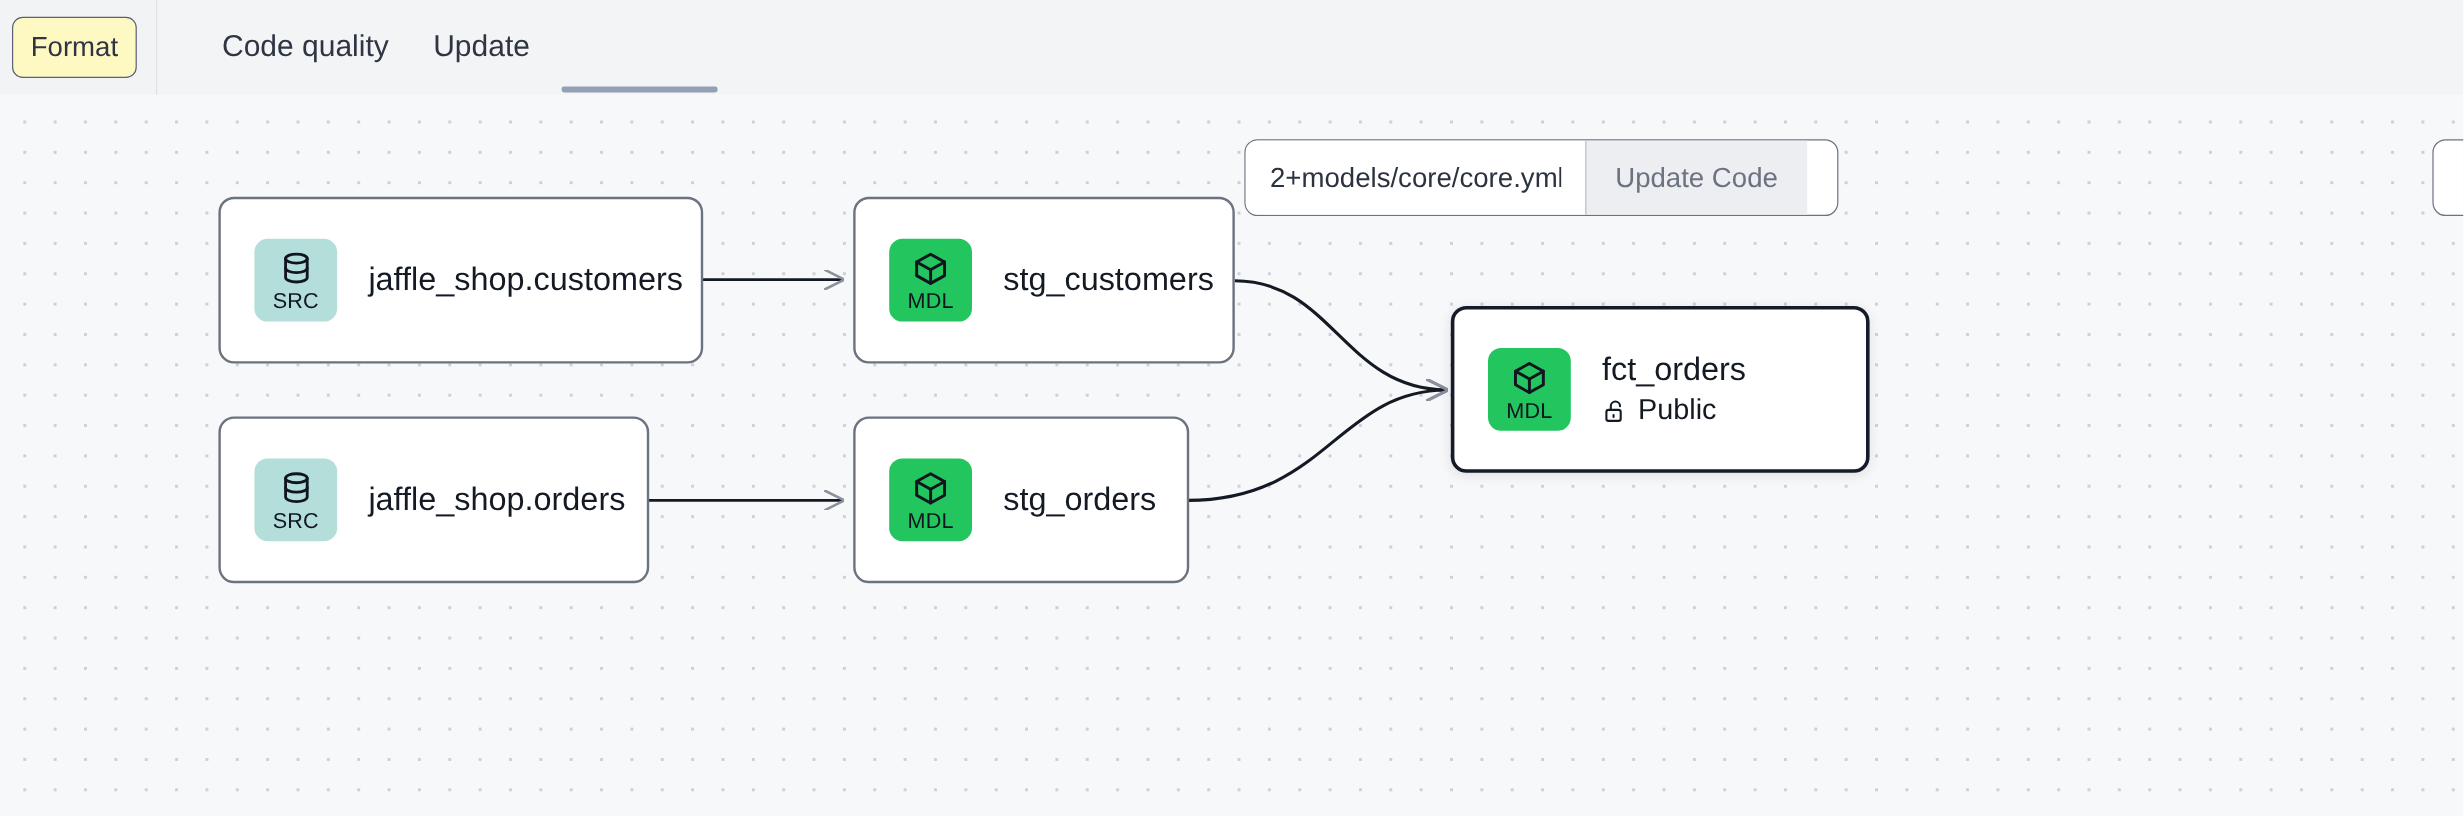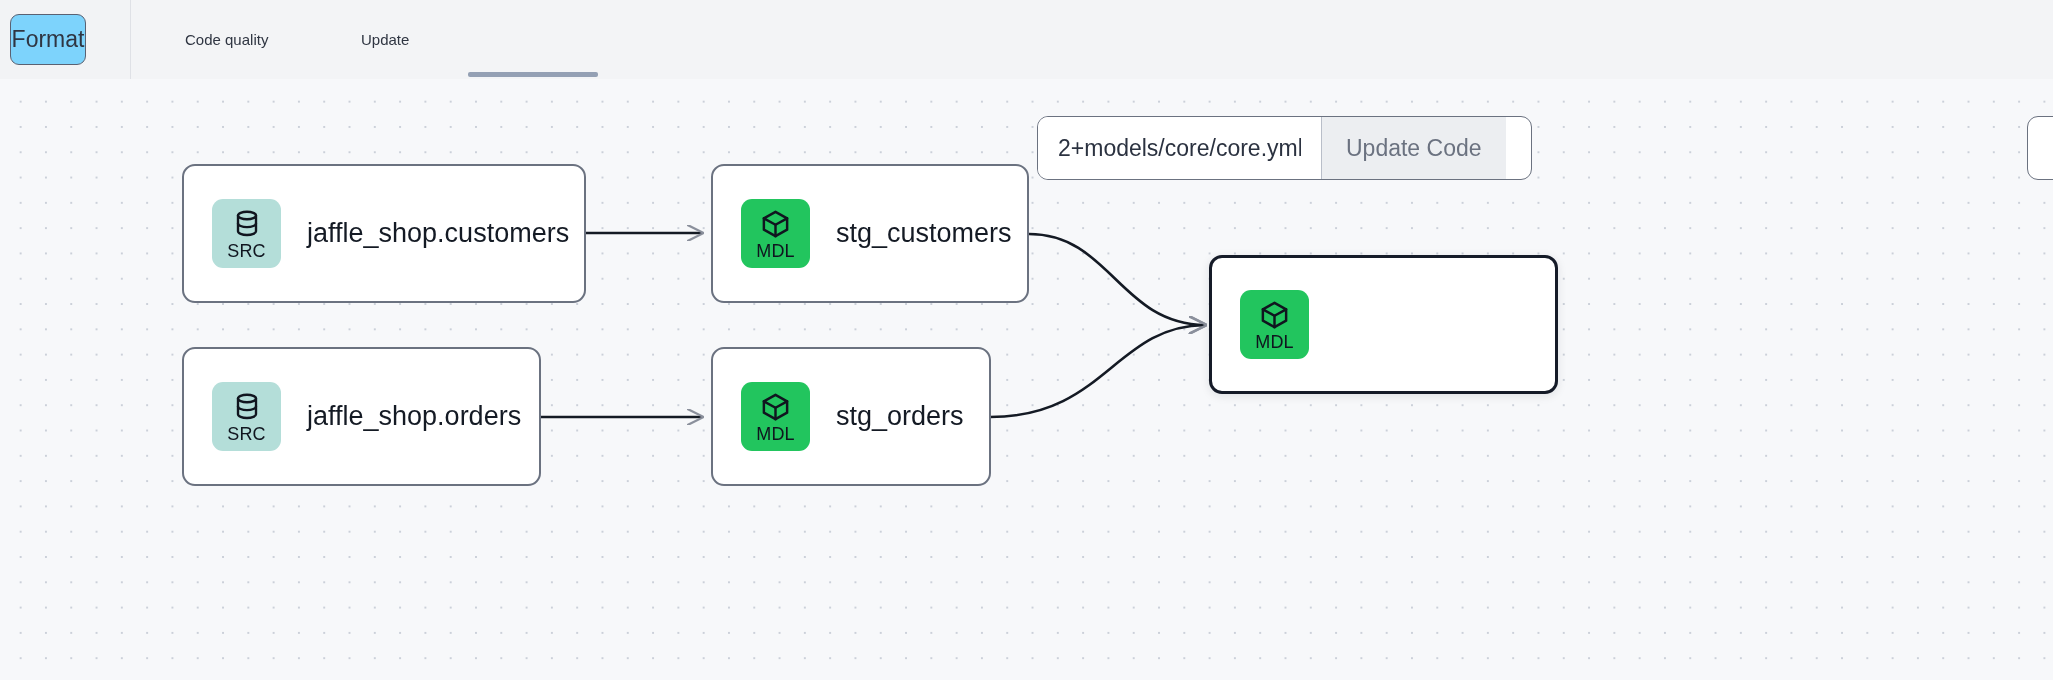--- a/index.html
+++ b/index.html
@@ -34,44 +34,44 @@
     width: 131px;
     height: 79px;
     background: #f2f3f5;
     border-right: 1px solid #dfe1e6;
     box-sizing: border-box;
   }
   .format-btn {
     position: absolute;
     left: 10px;
     top: 14px;
-    width: 76px;
+    width: 104px;
     height: 51px;
     border: 1px solid #5a6172;
     border-radius: 9px;
-    background: #7dd3fc;
+    background: #fef9c3;
     color: #2f3542;
     font-size: 23px;
     line-height: 49px;
     text-align: center;
     cursor: pointer;
     box-sizing: border-box;
   }
   .tabs {
     position: absolute;
     left: 131px;
     top: 0;
     height: 79px;
   }
   .tab {
     position: absolute;
     top: 0;
     height: 79px;
     line-height: 79px;
-    font-size: 15px;
+    font-size: 25px;
     color: #2f3542;
     cursor: pointer;
     white-space: nowrap;
   }
   .tab.t0 { left: 54px; }
   .tab.t1 { left: 230px; }
   .tab-underline {
     position: absolute;
     left: 337px;
     top: 72px;
@@ -313,20 +313,33 @@
       <div class="badge mdl">
         <span>
           <svg width="31" height="32" viewBox="0 0 24 24" fill="none" stroke="#10151f" stroke-width="1.9" stroke-linecap="round" stroke-linejoin="round">
             <path d="M12 2.6 L21 7.6 L12 12.6 L3 7.6 Z"></path>
             <path d="M3 7.6 V16.4 L12 21.4 L21 16.4 V7.6"></path>
             <path d="M12 12.6 V21.4"></path>
           </svg>
         </span>
         <span class="badge-text">MDL</span>
       </div>
+      <div class="node-body">
+        <div class="node-title">fct_orders</div>
+        <div class="node-meta">
+          <span class="lock-icon">
+            <svg width="22" height="23" viewBox="0 0 24 24" fill="none" stroke="#141a24" stroke-width="1.9" stroke-linecap="round" stroke-linejoin="round">
+              <rect x="4" y="11" width="13" height="10" rx="2"></rect>
+              <path d="M8 11 V7.6 a4.2 4.2 0 0 1 8.4 0"></path>
+              <path d="M10.5 15.6 v1.8"></path>
+            </svg>
+          </span>
+          <span class="node-meta-text">Public</span>
+        </div>
+      </div>
     </div>
 
     <div class="selector-group" style="left:1037px; top:37px; width:495px; height:64px;">
       <input class="selector-input" type="text" value="2+models/core/core.yml+2" style="">
       <button class="update-btn">Update Code</button>
     </div>
 
     <div class="side-panel-stub" style="left:2027px; top:37px; width:80px; height:64px;"></div>
 
   </div>

